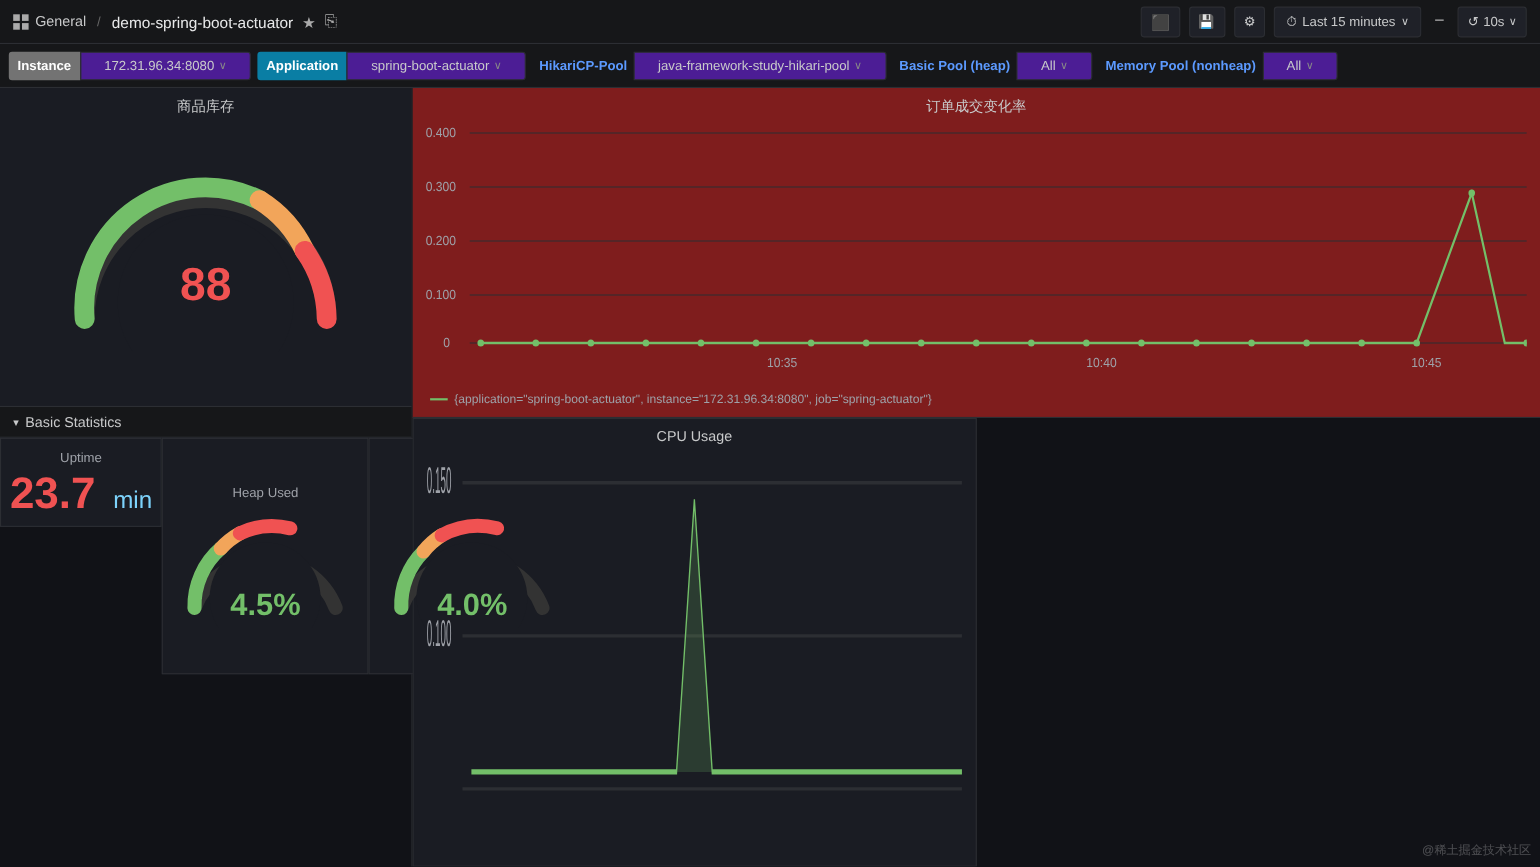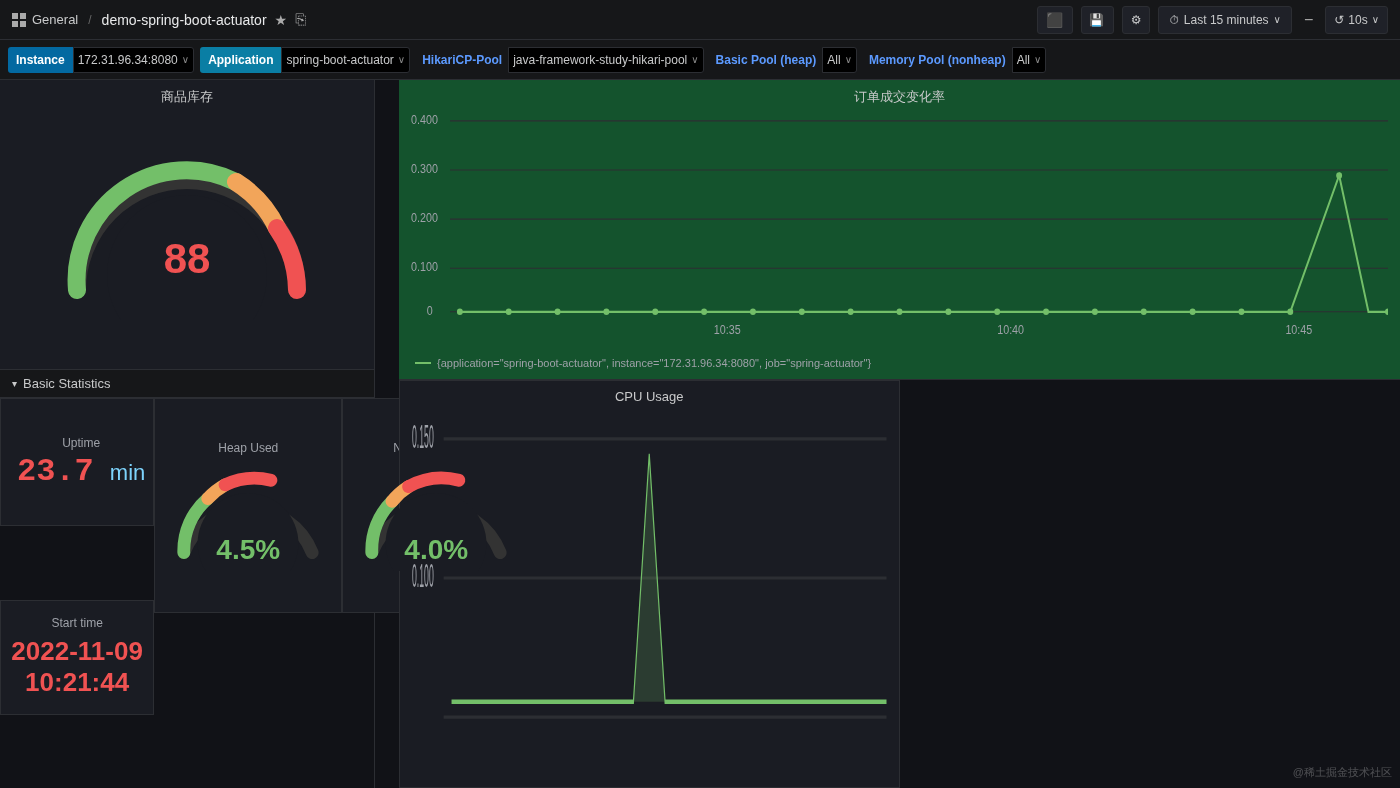--- a/index.html
+++ b/index.html
@@ -15,57 +15,57 @@
     .topbar-star { color: #aaa; cursor: pointer; font-size: 14px; }
     .topbar-share { color: #aaa; cursor: pointer; font-size: 14px; }
     .topbar-right { margin-left: auto; display: flex; align-items: center; gap: 8px; }
     .topbar-btn { background: #1f2128; border: 1px solid #2c2e33; color: #c8c9ca; border-radius: 3px; padding: 4px 8px; cursor: pointer; display: flex; align-items: center; gap: 4px; font-size: 12px; height: 28px; }
     .time-range-btn { background: #1f2128; border: 1px solid #2c2e33; color: #c8c9ca; border-radius: 3px; padding: 4px 10px; cursor: pointer; display: flex; align-items: center; gap: 5px; font-size: 12px; height: 28px; }
     .zoom-btn { background: transparent; border: none; color: #aaa; cursor: pointer; font-size: 16px; padding: 2px 4px; }
     .refresh-btn { background: #1f2128; border: 1px solid #2c2e33; color: #c8c9ca; border-radius: 3px; padding: 4px 8px; cursor: pointer; font-size: 12px; height: 28px; display: flex; align-items: center; gap: 4px; }
 
     
     .filterbar { display: flex; align-items: center; background: #161719; border-bottom: 1px solid #2c2e33; height: 40px; padding: 0 8px; gap: 6px; }
-    .filter-label { background: #0369a1; color: #fff; padding: 3px 8px; border-radius: 3px 0 0 3px; font-size: 12px; font-weight: 600; height: 26px; display: flex; align-items: center; }
-    .filter-value { background: #000000; border: 1px solid #2c2e33; color: #c8c9ca; padding: 3px 4px; border-radius: 0 3px 3px 0; font-size: 12px; height: 26px; display: flex; align-items: center; gap: 4px; cursor: pointer; }
+    .filter-label { background: #737373; color: #fff; padding: 3px 8px; border-radius: 3px 0 0 3px; font-size: 12px; font-weight: 600; height: 26px; display: flex; align-items: center; }
+    .filter-value { background: #4c1d95; border: 1px solid #2c2e33; color: #c8c9ca; padding: 3px 21px; border-radius: 0 3px 3px 0; font-size: 12px; height: 26px; display: flex; align-items: center; gap: 4px; cursor: pointer; }
     .filter-value .arrow { font-size: 10px; color: #888; }
     .filter-group { display: flex; align-items: center; }
     .filter-plain { color: #5c9aff; background: transparent; border: none; padding: 3px 6px; font-size: 12px; font-weight: 600; height: 26px; display: flex; align-items: center; }
 
     
-    .main { display: grid; grid-template-columns: 375px 1fr; height: calc(788px - 80px); overflow: hidden; gap: 24px; }
+    .main { display: grid; grid-template-columns: 375px 1fr; height: calc(788px - 80px); overflow: hidden; }
 
     
     .left-col { display: flex; flex-direction: column; border-right: 1px solid #2c2e33; }
     .gauge-panel { background: #1a1c23; border-bottom: 1px solid #2c2e33; padding: 8px; flex: 0 0 auto; height: 290px; display: flex; flex-direction: column; align-items: center; }
     .panel-title { font-size: 13px; color: #c8c9ca; margin-bottom: 4px; text-align: center; }
 
     
     .gauge-container { position: relative; width: 280px; height: 180px; margin: 10px auto 0; }
     .gauge-svg { width: 280px; height: 200px; }
     .gauge-value { position: absolute; bottom: 20px; left: 50%; transform: translateX(-50%); font-size: 42px; font-weight: 700; color: #f05252; text-align: center; line-height: 1; }
 
     
     .section-header { display: flex; align-items: center; gap: 6px; padding: 6px 12px; background: #161719; border-bottom: 1px solid #2c2e33; color: #c8c9ca; font-size: 13px; cursor: pointer; }
     .section-arrow { font-size: 10px; }
 
     .stats-grid { display: grid; grid-template-columns: 1fr 1fr 1fr; flex: 1; }
     .stat-block { background: #1a1c23; border: 1px solid #2c2e33; display: flex; flex-direction: column; align-items: center; justify-content: center; padding: 12px 8px; }
     .stat-title { font-size: 12px; color: #9ea1a8; margin-bottom: 6px; }
-    .stat-big { font-size: 32px; font-weight: 700; color: #f05252; line-height: 1; font-family: Liberation Mono, monospace; }
+    .stat-big { font-size: 40px; font-weight: 700; color: #f05252; line-height: 1; }
     .stat-unit { font-size: 22px; font-weight: 400; color: #7dd3fc; margin-left: 16px; }
     .stat-date { font-size: 26px; font-weight: 700; color: #f05252; line-height: 1.2; text-align: center; }
 
     
     .small-gauge-container { position: relative; width: 180px; height: 110px; }
     .small-gauge-value { position: absolute; bottom: 5px; left: 50%; transform: translateX(-50%); font-size: 28px; font-weight: 700; color: #73bf69; text-align: center; white-space: nowrap; }
 
     
     .right-col { display: flex; flex-direction: column; overflow: hidden; }
-    .chart-panel { background: #14532d; border-bottom: 1px solid #2c2e33; padding: 8px 12px; flex: 0 0 300px; display: flex; flex-direction: column; }
+    .chart-panel { background: #7f1d1d; border-bottom: 1px solid #2c2e33; padding: 8px 12px; flex: 0 0 300px; display: flex; flex-direction: column; }
     .chart-title { font-size: 13px; color: #c8c9ca; margin-bottom: 4px; text-align: center; }
     .chart-area { flex: 1; position: relative; }
 
     
     .bottom-charts { display: grid; grid-template-columns: 1fr 1fr; flex: 1; }
     .bottom-chart { background: #1a1c23; border: 1px solid #2c2e33; padding: 8px 12px; display: flex; flex-direction: column; overflow: hidden; }
     .bottom-chart-title { font-size: 13px; color: #c8c9ca; margin-bottom: 4px; text-align: center; }
 
     
     .chart-legend { display: flex; align-items: center; gap: 6px; padding: 4px 0 0 4px; font-size: 11px; color: #9ea1a8; }
@@ -177,21 +177,21 @@
       </div>
     </div>
 
     <div class="section-header">
       <span class="section-arrow">▾</span>
       <span>Basic Statistics</span>
     </div>
 
     <div class="stats-grid">
 
-      <div class="stat-block" style="grid-column:1; grid-row:1; height:128px;padding-left:16px;">
+      <div class="stat-block" style="grid-column:1; grid-row:1; height:81px;">
         <div class="stat-title">Uptime</div>
         <div style="display:flex;align-items:baseline;">
           <span class="stat-big">23.7</span>
           <span class="stat-unit">min</span>
         </div>
       </div>
 
       <div class="stat-block" style="grid-column:2; grid-row:1/3; background:#1a1c23; height: 215px;">
         <div class="stat-title">Heap Used</div>
         <div class="small-gauge-container" style="width:170px;height:110px;">
@@ -213,25 +213,20 @@
             <path d="M 20 100 A 75 75 0 0 1 160 100" stroke="#333" stroke-width="14" fill="none" stroke-linecap="round"></path>
             <path d="M 20 100 A 75 75 0 0 1 42 44" stroke="#73bf69" stroke-width="14" fill="none" stroke-linecap="round"></path>
             <path d="M 42 44 A 75 75 0 0 1 60 28" stroke="#f2a55a" stroke-width="14" fill="none" stroke-linecap="round"></path>
             <path d="M 60 28 A 75 75 0 0 1 115 21" stroke="#f05252" stroke-width="14" fill="none" stroke-linecap="round"></path>
             <circle cx="90" cy="90" r="55" fill="#1a1c23"></circle>
           </svg>
           <div class="small-gauge-value">4.0%</div>
         </div>
       </div>
 
-      <div class="stat-block" style="grid-column:1; grid-row:2; height:115px;">
-        <div class="stat-title">Start time</div>
-        <div class="stat-date">2022-11-09</div>
-        <div class="stat-date">10:21:44</div>
-      </div>
     </div>
   </div>
 
   <div class="right-col">
 
     <div class="chart-panel" style="height:310px;">
       <div class="chart-title">订单成交变化率</div>
       <div class="chart-area">
         <svg width="100%" height="240" viewBox="0 0 1000 220" preserveAspectRatio="none">
 

